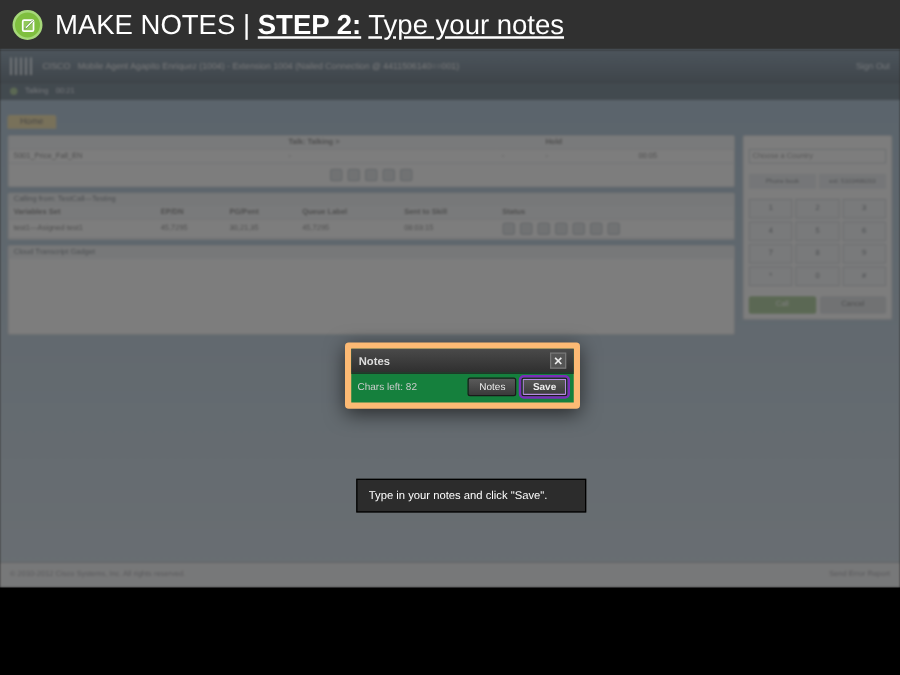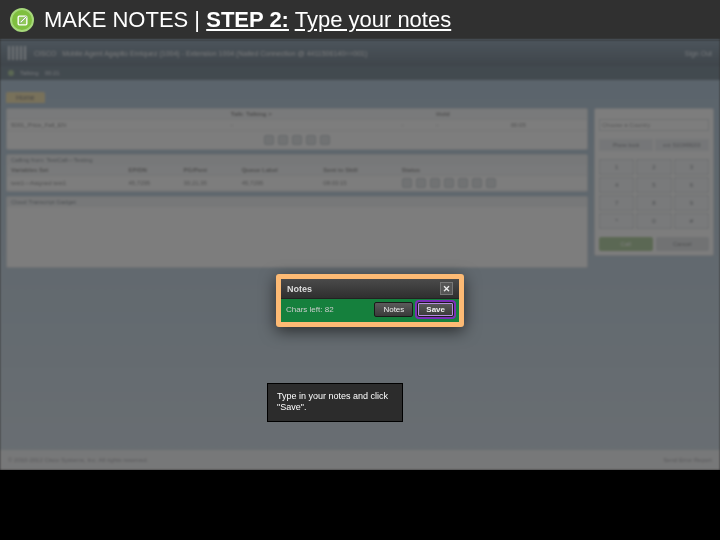--- a/index.html
+++ b/index.html
@@ -132,22 +132,22 @@
   }
   .btn.save {
     outline: 2px solid #7a2fb8;
     box-shadow: 0 0 0 1px #b58be0 inset;
     font-weight: bold;
   }
 
   
   .tooltip {
     position:absolute;
-    left: 267px; top: 343px;
-    width: 136px;
+    left: 285px; top: 343px;
+    width: 184px;
     background: #2c2c2c;
     color: #fff;
     font-size: 9px;
     padding: 7px 9px;
     border: 1px solid #000;
     z-index: 20;
     line-height: 1.25;
   }
 
   

